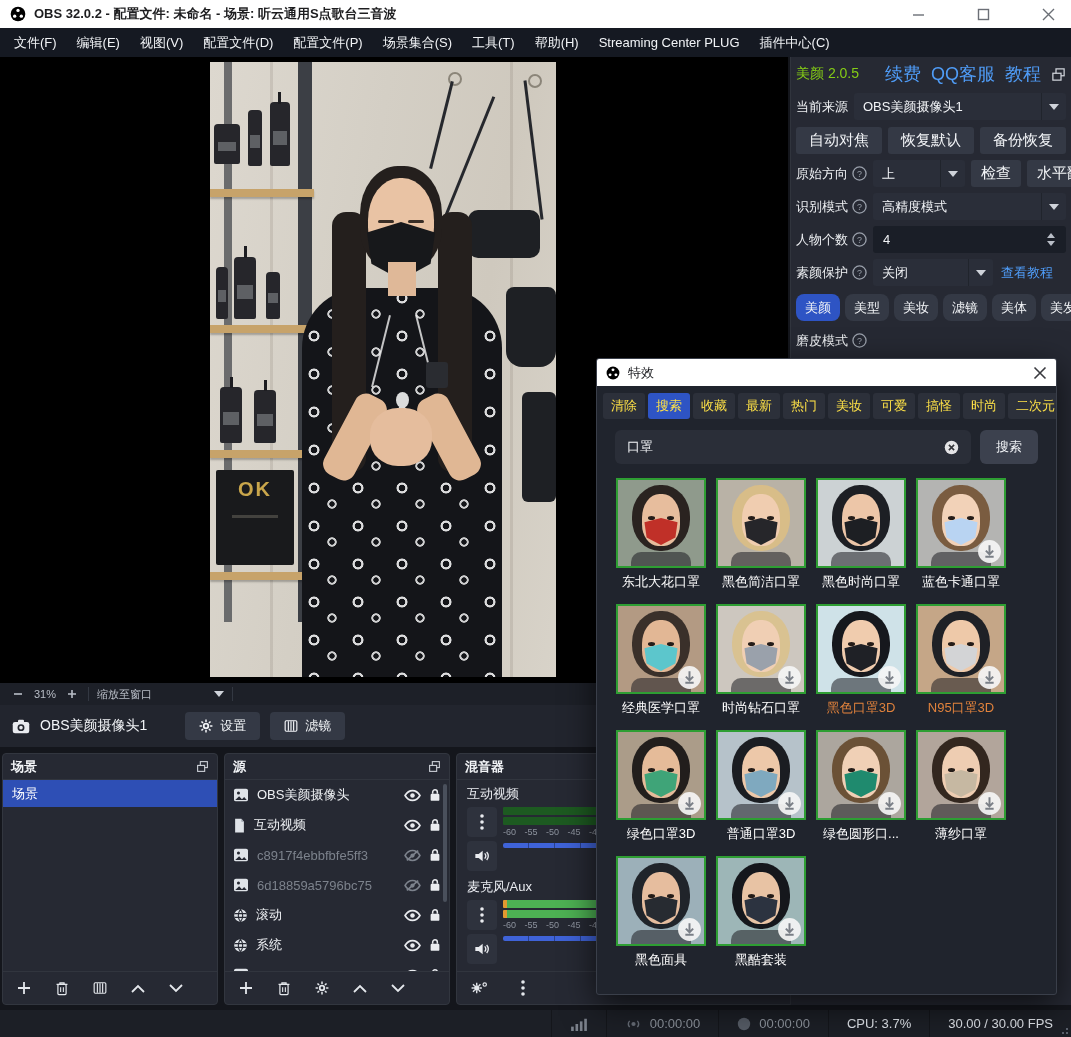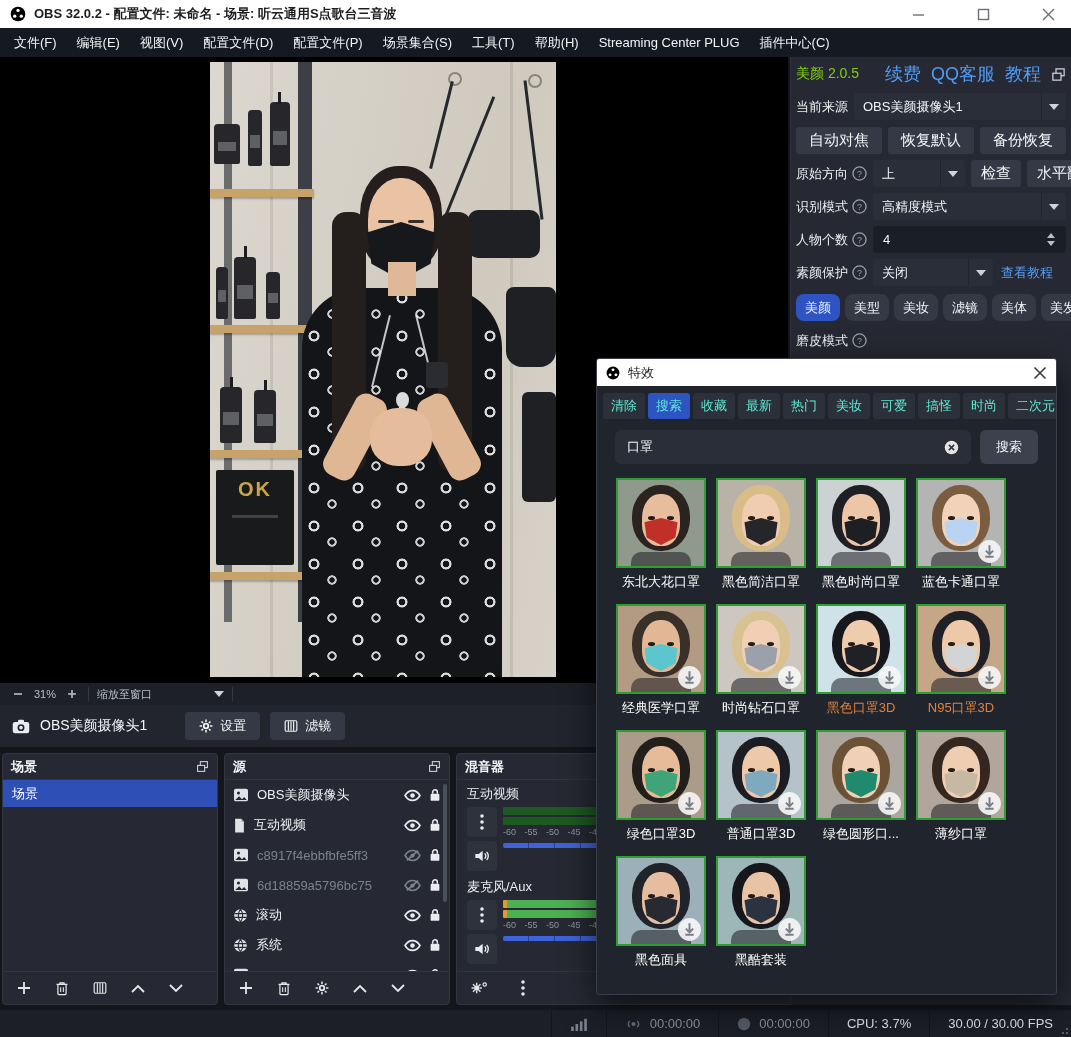--- a/index.html
+++ b/index.html
@@ -155,21 +155,21 @@
   .bp-link{color:#4f9cf7;font-size:13px;white-space:nowrap;padding:0 2px;}
 
   
   #effects-dialog{left:596px;top:358px;width:461px;height:637px;background:#20242d;border:1px solid #3a3f4a;
                   border-radius:3px;box-sizing:border-box;box-shadow:0 10px 34px rgba(0,0,0,.65);
                   display:flex;flex-direction:column;overflow:hidden;z-index:50;}
   #fx-titlebar{height:27px;min-height:27px;background:#ffffff;display:flex;align-items:center;gap:8px;padding:0 9px;}
   #fx-titlebar .fx-title{color:#15161a;font-size:13px;}
   #fx-tabs{display:flex;gap:3px;margin:7px 6px 0;}
   .fx-tab{background:#2c303a;border-radius:3px;height:26px;display:flex;align-items:center;padding:0 8px;
-          font-size:13px;color:#5eead4;white-space:nowrap;}
+          font-size:13px;color:#fde047;white-space:nowrap;}
   .fx-tab.active{background:#2e54c4;}
   #fx-searchrow{display:flex;gap:9px;margin:11px 18px 0;}
   #fx-search{flex:1;height:34px;background:#2a2e38;border-radius:6px;display:flex;align-items:center;padding:0 12px;}
   #fx-search .q{flex:1;font-size:13px;color:#f2f4f7;}
   #fx-search-btn{width:58px;height:34px;background:#3c414e;border-radius:6px;display:flex;align-items:center;
                  justify-content:center;font-size:13px;color:#f2f4f7;}
   #fx-grid{display:grid;grid-template-columns:repeat(4,100px);padding:14px 8px 0 14px;row-gap:13px;}
   .fx-item{width:100px;display:flex;flex-direction:column;align-items:center;}
   .thumb{position:relative;width:86px;height:86px;border:2px solid #2e9e33;background:var(--bg,#888);overflow:hidden;}
   .t-hair{position:absolute;left:14px;top:5px;width:58px;height:66px;background:var(--hair,#222);border-radius:48%;}

